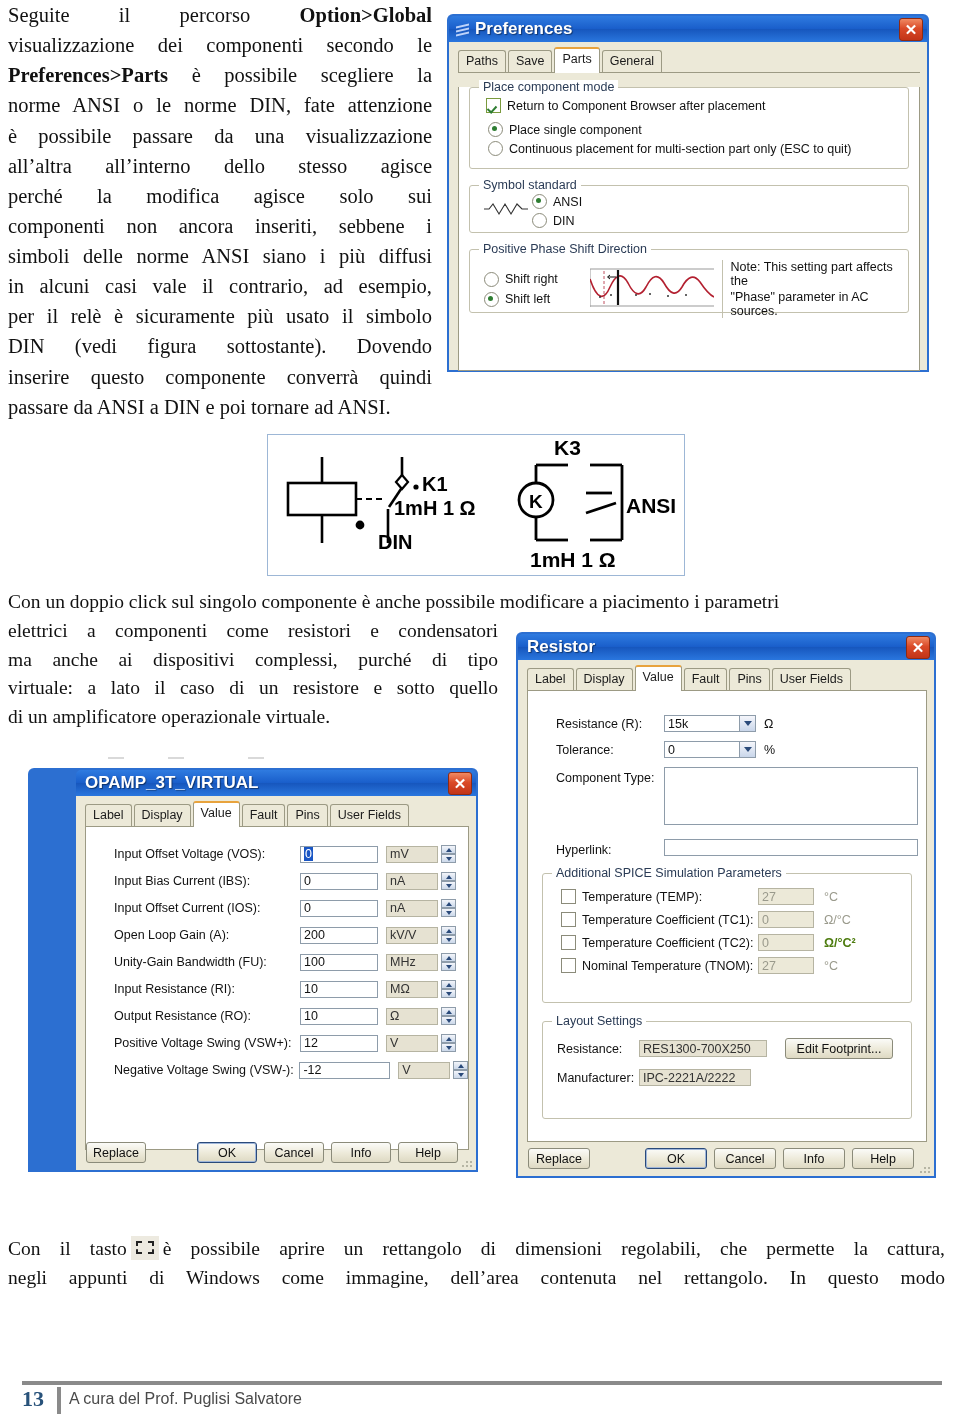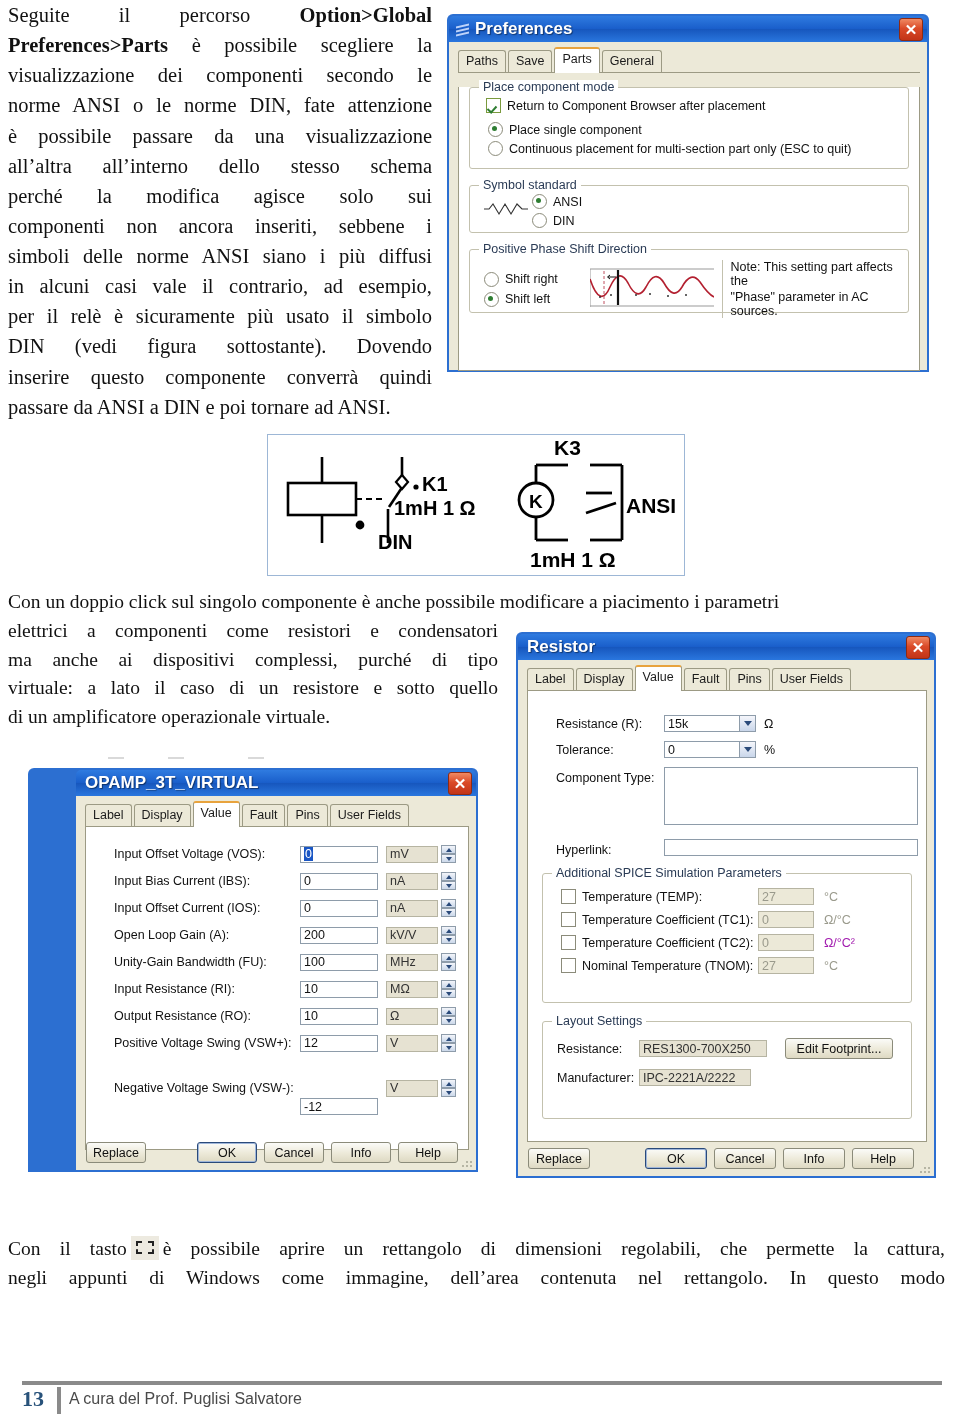--- a/index.html
+++ b/index.html
@@ -135,25 +135,25 @@
 
   .faint-mark{position:absolute;height:2px;background:#b9b9b9;opacity:.55;}
 </style>
 </head>
 <body>
 
 <div class="page">
 
   <div class="para" id="para-top">
     <span class="justify-line"><span>Seguite il percorso </span><b>Option&gt;Global</b></span>
+    <span class="justify-line">visualizzazione dei componenti secondo le</span>
     <span class="justify-line"><b>Preferences&gt;Parts</b> <span>è possibile scegliere la</span></span>
-    <span class="justify-line">visualizzazione dei componenti secondo le</span>
     <span class="justify-line">norme ANSI o le norme DIN, fate attenzione</span>
     <span class="justify-line">è possibile passare da una visualizzazione</span>
-    <span class="justify-line">all’altra all’interno dello stesso schema</span>
+    <span class="justify-line">all’altra all’interno dello stesso agisce</span>
     <span class="justify-line">perché la modifica agisce solo sui</span>
     <span class="justify-line">componenti non ancora  inseriti, sebbene i</span>
     <span class="justify-line">simboli delle norme ANSI siano i più diffusi</span>
     <span class="justify-line">in alcuni casi vale il contrario, ad esempio,</span>
     <span class="justify-line">per il relè è sicuramente più usato il simbolo</span>
     <span class="justify-line">DIN (vedi figura sottostante). Dovendo</span>
     <span class="justify-line">inserire questo componente converrà quindi</span>
     <span class="justify-line-last">passare da ANSI a DIN e poi tornare ad ANSI.</span>
   </div>
 
@@ -351,21 +351,21 @@
           <div class="row" style="margin:6px 0 0 18px;">
             <span class="chk plain"></span>
             <span class="lbl" style="width:176px;">Temperature Coefficient (TC1):</span>
             <span class="field ro" style="width:56px;">0</span>
             <span class="unit" style="margin-left:10px;color:#9A9A8C;">Ω/°C</span>
           </div>
           <div class="row" style="margin:6px 0 0 18px;">
             <span class="chk plain"></span>
             <span class="lbl" style="width:176px;">Temperature Coefficient (TC2):</span>
             <span class="field ro" style="width:56px;">0</span>
-            <span class="unit" style="margin-left:10px;color:#a21caf;">Ω/°C²</span>
+            <span class="unit" style="margin-left:10px;color:#4d7c0f;font-weight:bold;">Ω/°C²</span>
           </div>
           <div class="row" style="margin:6px 0 0 18px;">
             <span class="chk plain"></span>
             <span class="lbl" style="width:176px;">Nominal Temperature (TNOM):</span>
             <span class="field ro" style="width:56px;">27</span>
             <span class="unit" style="margin-left:10px;color:#9A9A8C;">°C</span>
           </div>
         </div>
 
         <div class="grp" style="position:absolute;left:14px;top:330px;right:14px;height:96px;margin:0;">
@@ -489,21 +489,21 @@
           <span class="lbl" style="width:186px;">Positive Voltage Swing (VSW+):</span>
           <span class="field" style="width:78px;">12</span>
           <span class="field tan" style="width:52px;margin-left:8px;">V</span>
           <span class="spin">
               <div class="up"></div>
               <div class="dn"></div>
             </span>
         </div>
         <div class="row" style="margin:9px 0 0 28px;">
           <span class="lbl" style="width:186px;">Negative Voltage Swing (VSW-):</span>
-          <span class="field" style="width:78px;margin-top:37px;">-12</span>
+          <span class="field" style="width:91px;">-12</span>
           <span class="field tan" style="width:52px;margin-left:8px;">V</span>
           <span class="spin">
               <div class="up"></div>
               <div class="dn"></div>
             </span>
         </div>
       </div>
 
       <div style="position:absolute;left:10px;right:10px;bottom:7px;display:flex;align-items:center;">
         <span class="btn" style="width:60px;">Replace</span>

